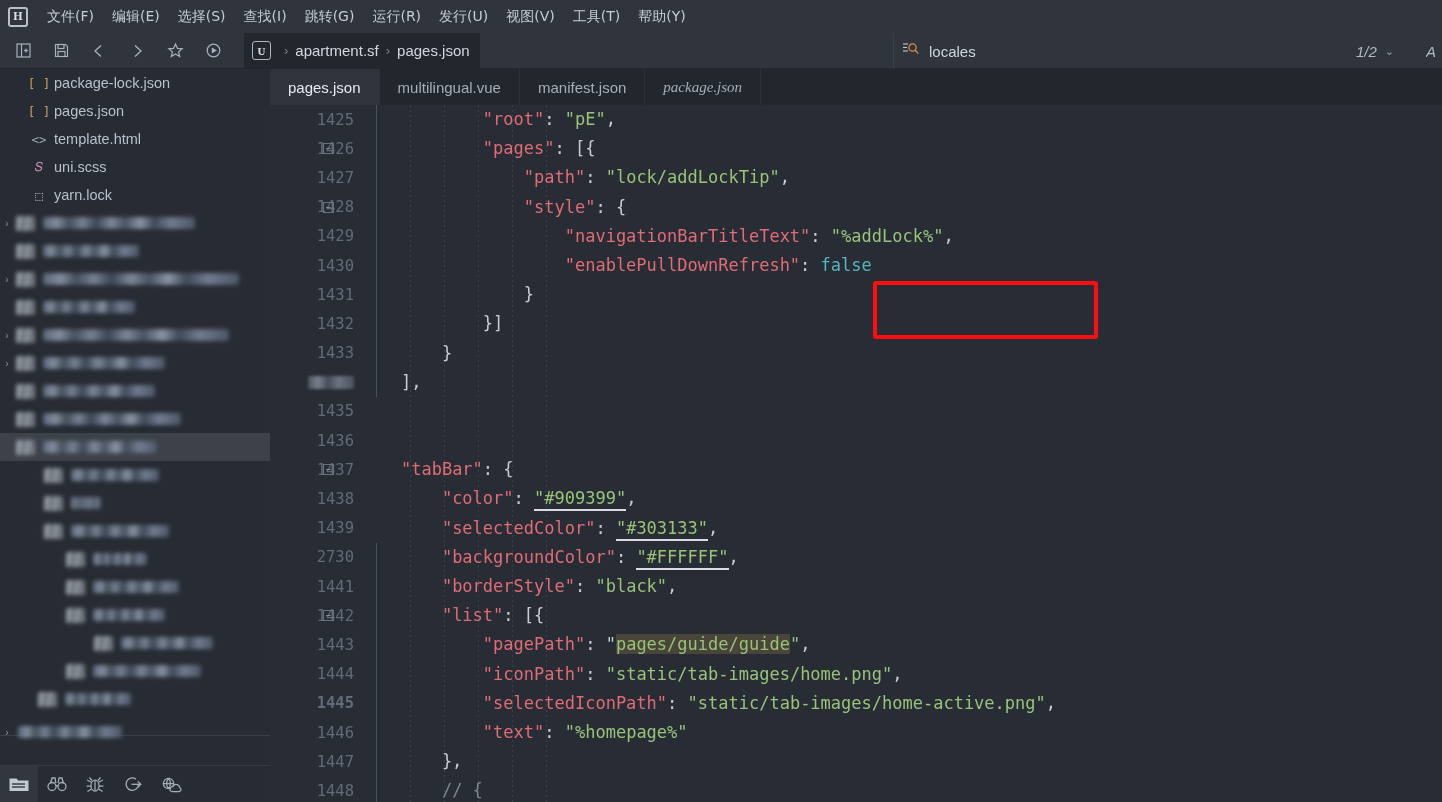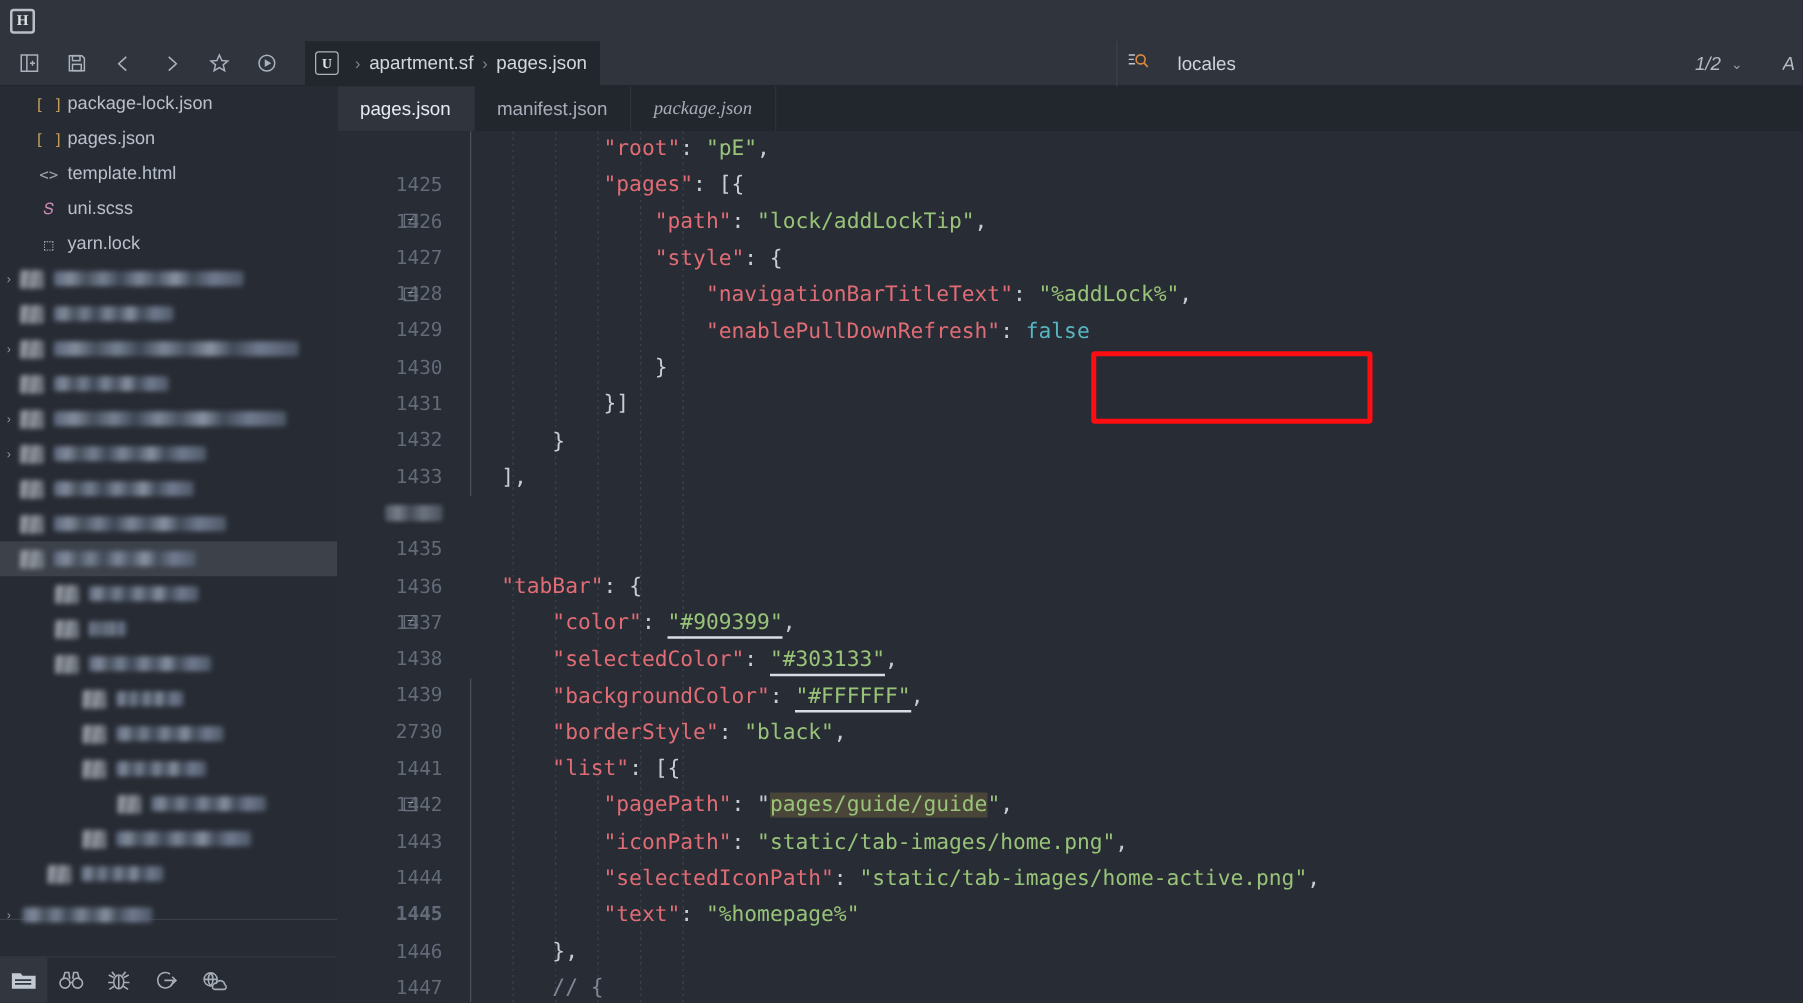--- a/index.html
+++ b/index.html
@@ -59,21 +59,21 @@
     font-family: "Liberation Serif", serif; margin-right: 6px;
   }
   .bc-sep { color: #7d858f; font-size: 13px; margin: 0 7px; }
   .bc-text { color: #d3d8e0; font-size: 15px; }
 
   .search-box {
     position: absolute; left: 893px; top: 0; height: 36px;
     display: flex; align-items: center; padding-left: 8px;
     border-left: 1px solid #3b414b;
   }
-  .search-val { color: #cfd5de; font-size: 15px; margin-left: 22px; }
+  .search-val { color: #cfd5de; font-size: 15px; margin-left: 9px; }
 
   .page-ind {
     position: absolute; right: 48px; top: 0; height: 36px;
     display: flex; align-items: center; gap: 8px;
     color: #b3bac4; font-size: 15px; font-style: italic;
   }
   .page-ind .chev { font-style: normal; font-size: 11px; color: #9aa2ad; }
   .right-cut {
     position: absolute; right: 2px; top: 0; height: 36px;
     display: flex; align-items: center;
@@ -201,20 +201,32 @@
     pointer-events: none;
   }
 </style>
 </head>
 <body>
 
 <div class="app">
 
   <div class="titlebar">
     <div class="hb-logo">H</div>
+    <div class="menu" id="menubar">
+        <div class="menu-item">文件(F)</div>
+        <div class="menu-item">编辑(E)</div>
+        <div class="menu-item">选择(S)</div>
+        <div class="menu-item">查找(I)</div>
+        <div class="menu-item">跳转(G)</div>
+        <div class="menu-item">运行(R)</div>
+        <div class="menu-item">发行(U)</div>
+        <div class="menu-item">视图(V)</div>
+        <div class="menu-item">工具(T)</div>
+        <div class="menu-item">帮助(Y)</div>
+      </div>
   </div>
 
   <div class="toolbar">
     <div class="tb-icon">
       <svg width="17" height="17" viewBox="0 0 17 17" fill="none" stroke="#aab2bd" stroke-width="1.2">
         <rect x="2" y="2" width="13" height="13"></rect>
           <line x1="6.5" y1="2" x2="6.5" y2="15"></line>
         <line x1="9" y1="8.5" x2="13" y2="8.5"></line>
           <line x1="11" y1="6.5" x2="11" y2="10.5"></line>
       </svg>
@@ -465,26 +477,27 @@
         <circle cx="8.5" cy="8.5" r="5.2"></circle>
         <path d="M3.4 8.5 h10.2 M8.5 3.3 a8 8 0 0 1 0 10.4 M8.5 3.3 a8 8 0 0 0 0 10.4"></path>
         <path d="M10 14.5 a3 3 0 0 1 3-3 a3.6 3.6 0 0 1 6.8 1.2 a2 2 0 0 1-.6 3.8 H11.6 a2 2 0 0 1-1.6-2z" fill="#2a2e36"></path>
       </svg>
     </div>
   </div>
 
   <div class="editor-area">
     <div class="tabs" id="tabbar">
         <div class="tab active">pages.json</div>
+        <div class="tab">multilingual.vue</div>
         <div class="tab">manifest.json</div>
         <div class="tab italic">package.json</div>
       </div>
     <div class="code-wrap">
       <div class="gutter" id="gutter">
-          <div class="ln" style="position: relative; margin-top: 28px;">
+          <div class="ln" style="position: relative;">
             <span>1425</span>
           </div>
           <div class="ln" style="position: relative;">
             <span>1426</span>
             <span class="fold" style="top: 9px;">−</span>
           </div>
           <div class="ln" style="position: relative;">
             <span>1427</span>
           </div>
           <div class="ln" style="position: relative;">

